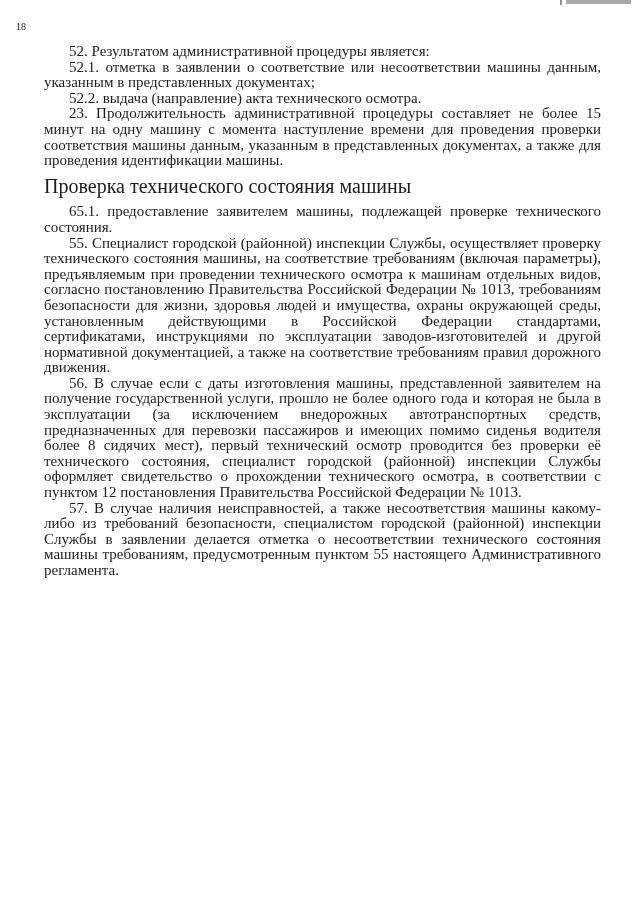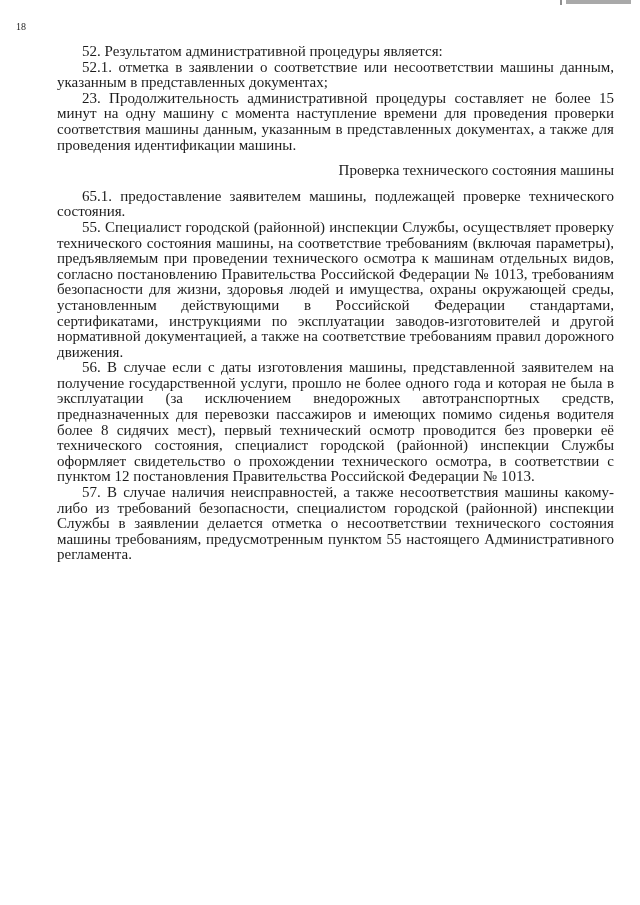--- a/index.html
+++ b/index.html
@@ -35,37 +35,37 @@
     position: absolute;
     top: 19px;
     left: 16px;
     width: 640px;
     font-size: 10px;
     line-height: 15px;
   }
   .content {
     position: absolute;
     top: 44px;
-    left: 57px;
+    left: 44px;
     width: 557px;
     font-size: 15px;
     line-height: 15.6px;
     text-align: justify;
   }
   .content p {
     margin: 0;
     padding: 0;
     text-indent: 25px;
   }
   .heading {
     margin: 0;
     padding: 0;
-    text-align: right;
+    text-align: left;
     text-indent: 0;
-    font-size: 15px;
+    font-size: 20px;
     font-weight: normal;
     line-height: 15.6px;
     margin-top: 10px;
     margin-bottom: 10px;
   }
   .underline {
   }
 </style>
 </head>
 <body>
@@ -74,20 +74,21 @@
 <div class="scan-bar"></div>
 
 <div class="page-number">18</div>
 
 <div class="content">
 
   <p>52. Результатом административной процедуры является:</p>
 
   <p>52.1. отметка в заявлении о соответствие или несоответствии машины данным, указанным в представленных документах;</p>
 
+  <p>52.2. выдача (направление) акта технического осмотра.</p>
 
   <p>23. Продолжительность административной процедуры составляет не более 15 минут на одну машину с момента наступление времени для проведения проверки соответствия машины данным, указанным в представленных документах, а также для проведения идентификации машины.</p>
 
   <h2 class="heading">Проверка технического состояния машины</h2>
 
 
 
   <p>65.1. предоставление заявителем машины, подлежащей проверке технического состояния.</p>
 
   <p><span>55. Специалист городской (районной) инспекции Службы, осуществляет проверку технического состояния машины, на соответствие </span><span class="underline">требованиям</span><span> (включая параметры), предъявляемым при проведении технического осмотра к машинам отдельных видов, согласно постановлению Правительства Российской Федерации № 1013, требованиям безопасности для жизни, здоровья людей и имущества, охраны окружающей среды, установленным действующими в Российской Федерации стандартами, сертификатами, инструкциями по эксплуатации заводов-изготовителей и другой нормативной документацией, а также на соответствие требованиям правил дорожного движения.</span></p>

